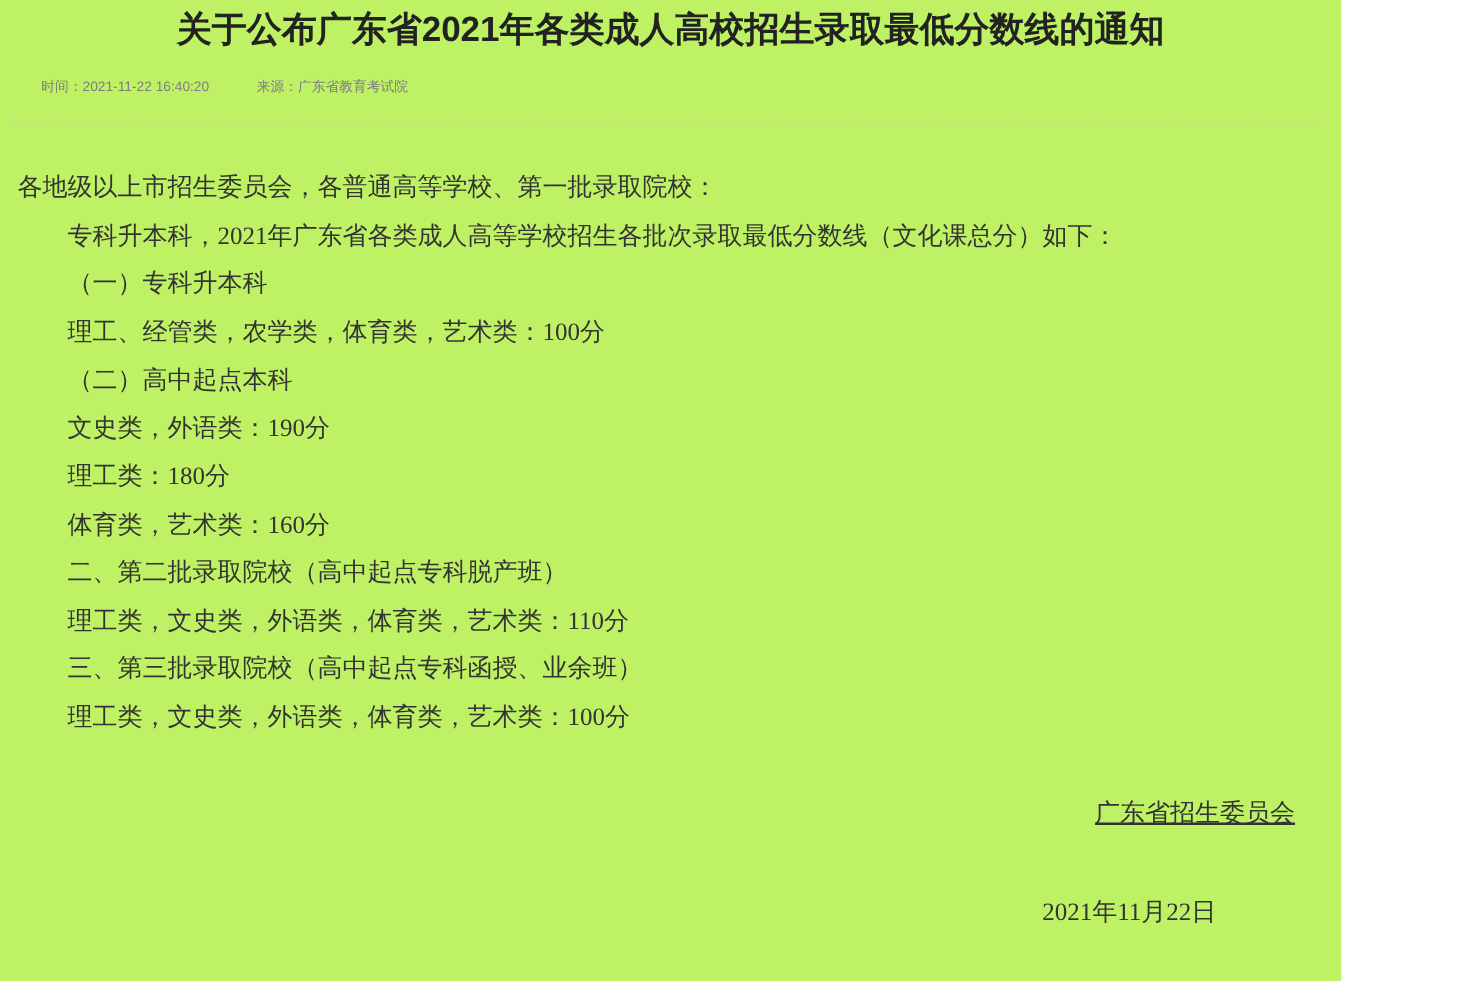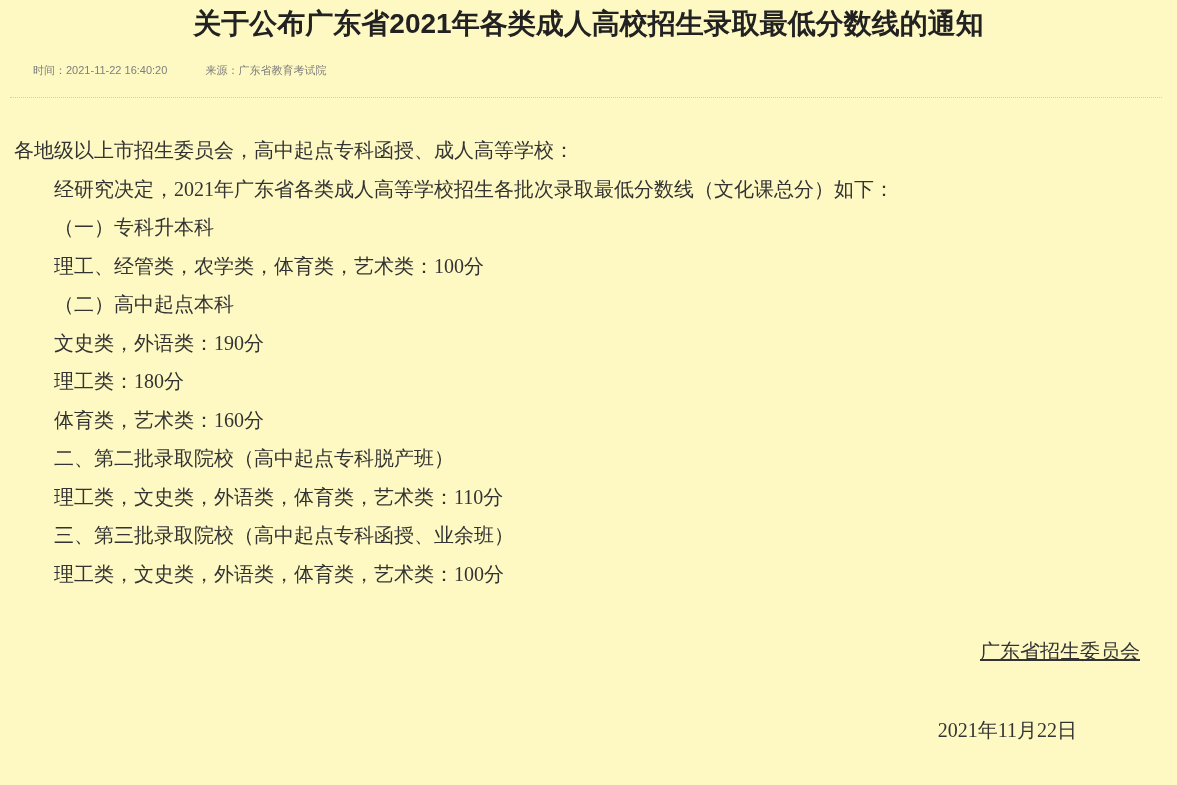--- a/index.html
+++ b/index.html
@@ -3,23 +3,23 @@
 <meta charset="utf-8">
 <style>
   * { margin: 0; padding: 0; box-sizing: border-box; }
   html, body {
     width: 1177px;
     background: #ffffff;
     font-family: "Liberation Serif", "DejaVu Serif", serif;
   }
   .page {
     position: relative;
-    width: 1177px;
+    width: 1073px;
     height: 785px;
-    background: #fef9c3;
+    background: #bef264;
     overflow: hidden;
   }
   .article-title {
     padding-top: 6px;
     text-align: center;
     font-family: "Liberation Sans", "DejaVu Sans", sans-serif;
     font-weight: bold;
     font-size: 28px;
     line-height: 36px;
     color: #222222;
@@ -64,22 +64,22 @@
   <h1 class="article-title">关于公布广东省2021年各类成人高校招生录取最低分数线的通知</h1>
 
   <div class="meta-row">
     <span class="meta-time">时间：2021-11-22 16:40:20</span>
     <span class="meta-source">来源：广东省教育考试院</span>
   </div>
 
   <hr class="divider">
 
   <div class="content">
-    <p>各地级以上市招生委员会，高中起点专科函授、成人高等学校：</p>
-    <p class="indent">经研究决定，2021年广东省各类成人高等学校招生各批次录取最低分数线（文化课总分）如下：</p>
+    <p>各地级以上市招生委员会，各普通高等学校、第一批录取院校：</p>
+    <p class="indent">专科升本科，2021年广东省各类成人高等学校招生各批次录取最低分数线（文化课总分）如下：</p>
     <p class="indent">（一）专科升本科</p>
     <p class="indent">理工、经管类，农学类，体育类，艺术类：100分</p>
     <p class="indent">（二）高中起点本科</p>
     <p class="indent">文史类，外语类：190分</p>
     <p class="indent">理工类：180分</p>
     <p class="indent">体育类，艺术类：160分</p>
     <p class="indent">二、第二批录取院校（高中起点专科脱产班）</p>
     <p class="indent">理工类，文史类，外语类，体育类，艺术类：110分</p>
     <p class="indent">三、第三批录取院校（高中起点专科函授、业余班）</p>
     <p class="indent">理工类，文史类，外语类，体育类，艺术类：100分</p>

